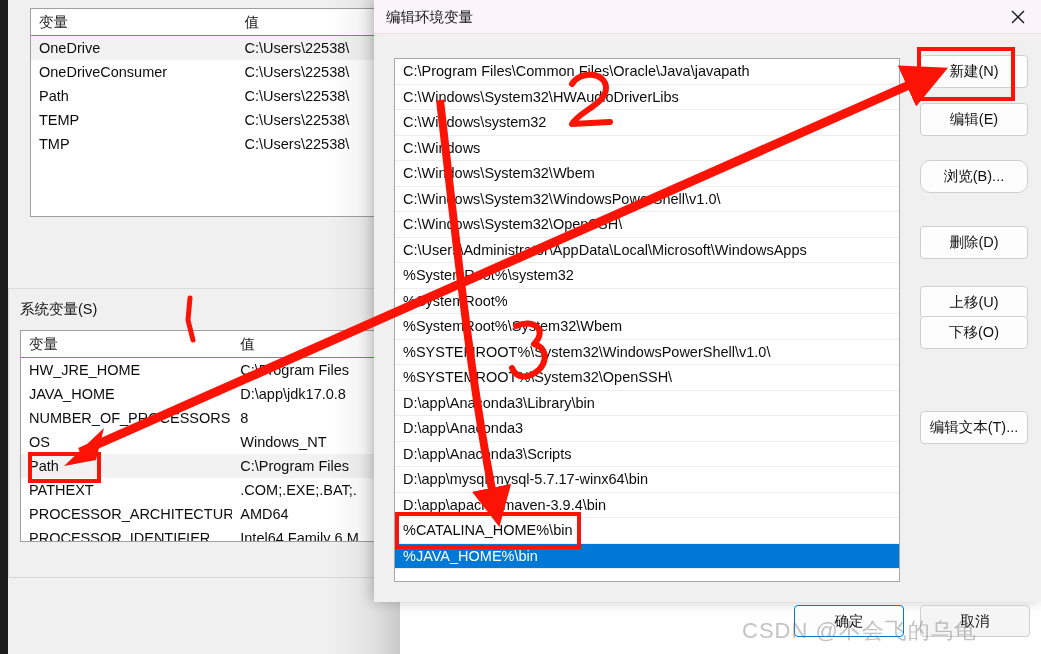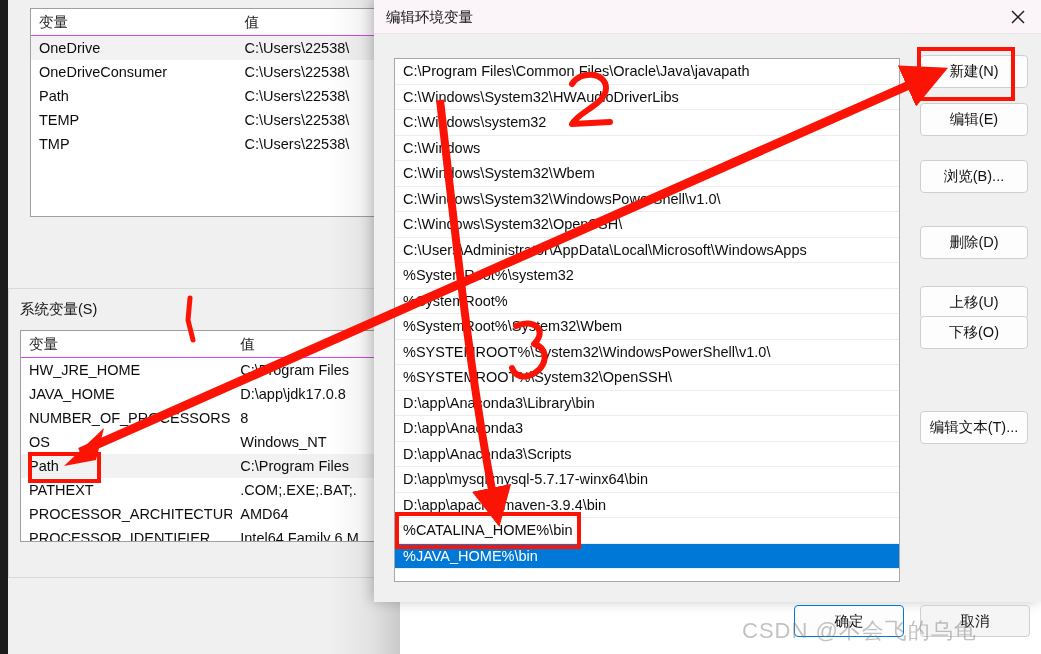--- a/index.html
+++ b/index.html
@@ -185,21 +185,21 @@
     color: #111;
     display: flex;
     align-items: center;
     justify-content: center;
     box-sizing: border-box;
     cursor: pointer;
     white-space: nowrap;
   }
   #btn-new      { left: 546px; top: 55px; }
   #btn-edit     { left: 546px; top: 103px; }
-  #btn-browse   { left: 546px; top: 160px; }
+  #btn-browse   { left: 546px; top: 160px; border-radius: 10px; }
   #btn-delete   { left: 546px; top: 226px; }
   #btn-up       { left: 546px; top: 286px; }
   #btn-down     { left: 546px; top: 316px; }
   #btn-edittext { left: 546px; top: 411px; }
 
   
   #btn-ok {
     position: absolute;
     left: 420px; top: 605px;
     width: 110px; height: 32px;

